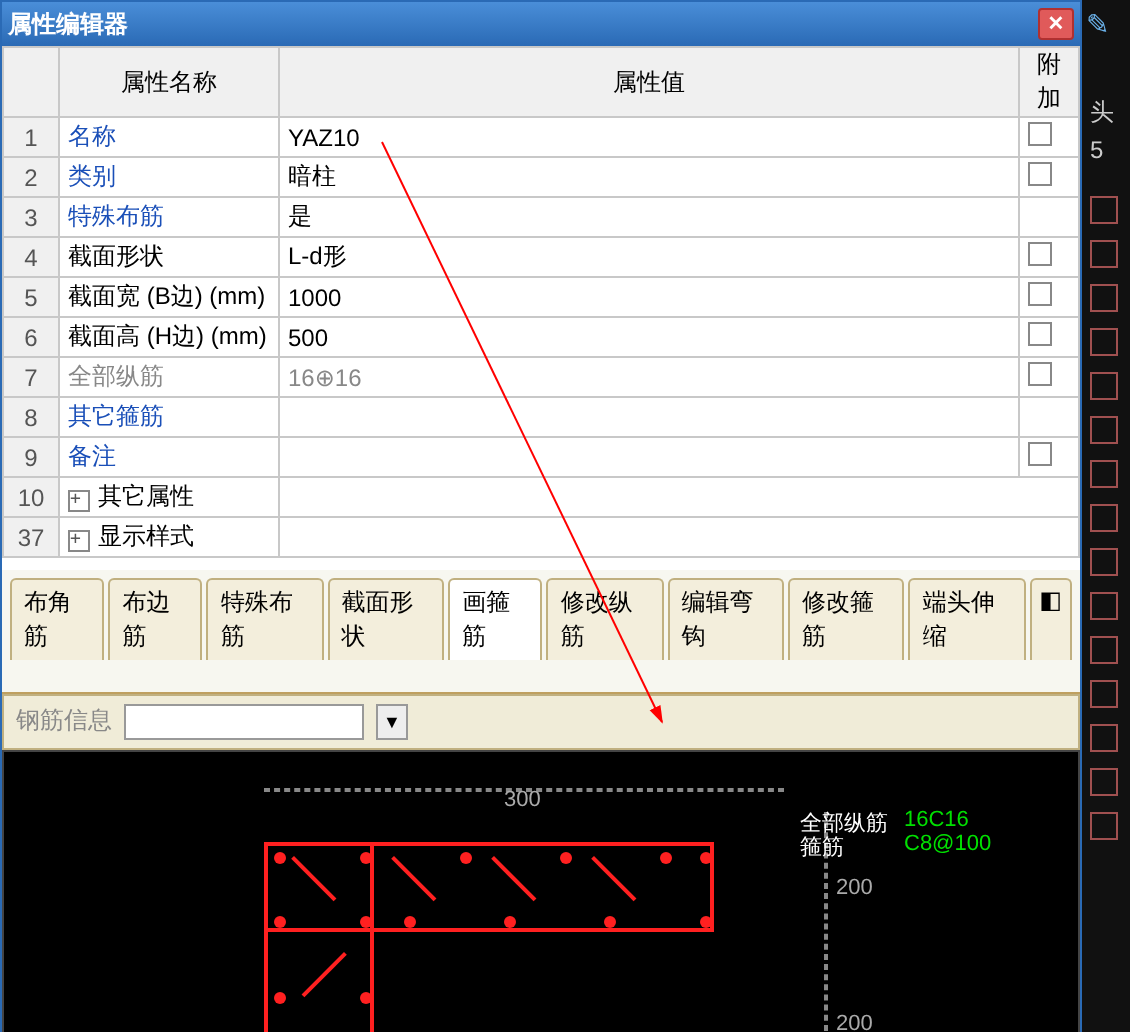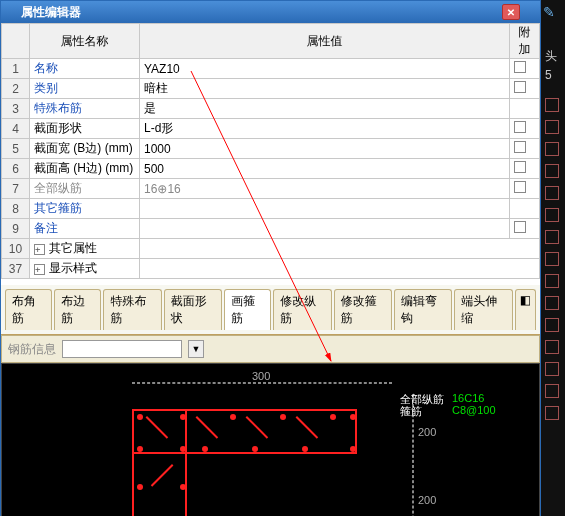--- a/index.html
+++ b/index.html
@@ -1,35 +1,35 @@
 <!DOCTYPE html>
 <html><head>
 <meta charset="utf-8">
 <style>
   * { box-sizing: border-box; margin: 0; padding: 0; }
   body { font-family: "Microsoft YaHei", SimSun, sans-serif; font-size: 12px; background: #000; width: 565px; height: 516px; overflow: hidden; position: relative; }
   .window { position: absolute; left: 0; top: 0; width: 541px; height: 516px; background: #fff; border: 1px solid #2a6ab5; }
-  .titlebar { height: 22px; background: linear-gradient(#4a8ed8, #2a6ab5); color: #fff; display: flex; align-items: center; padding: 0 20px; font-weight: bold; }
+  .titlebar { height: 22px; background: linear-gradient(#4a8ed8, #2a6ab5); color: #fff; display: flex; align-items: center; padding: 0 3px; font-weight: bold; }
   .titlebar .title { flex: 1; }
   .close-btn { width: 18px; height: 16px; background: #e05a5a; border: 1px solid #b03030; color: #fff; display: flex; align-items: center; justify-content: center; font-size: 10px; cursor: pointer; border-radius: 2px; }
   .grid { border-collapse: collapse; width: 100%; }
   .grid th, .grid td { border: 1px solid #c8c8c8; height: 20px; padding: 0 4px; text-align: left; font-size: 12px; background: #fff; }
   .grid th { background: #f0f0f0; text-align: center; font-weight: normal; }
   .grid .rownum { background: #f0f0f0; text-align: center; width: 28px; color: #555; }
   .grid .name-col { width: 110px; }
   .grid .link { color: #1a4fb8; margin-top: 23px; }
   .grid .gray { color: #888; }
   .grid .expand { color: #555; font-family: monospace; padding-right: 4px; border: 1px solid #888; font-size: 9px; display: inline-block; width: 11px; height: 11px; line-height: 9px; text-align: center; margin-right: 4px; }
   .grid .check { width: 30px; }
   .grid .check .box { width: 12px; height: 12px; border: 1px solid #888; display: inline-block; }
-  .tabs { margin-top: 6px; border-bottom: 1px solid #bfa060; padding: 4px 4px 4px 4px; display: flex; gap: 2px; background: #f7f7f0; }
+  .tabs { margin-top: 6px; border-bottom: 1px solid #bfa060; padding: 4px 4px 16px 4px; display: flex; gap: 2px; background: #f7f7f0; }
   .tab { padding: 3px 6px; border: 1px solid #c0b080; border-bottom: none; background: #f3eedc; cursor: pointer; border-radius: 3px 3px 0 0; }
   .tab.active { background: #fff; }
   .tab.icon-only { padding: 3px 4px; }
-  .infobar { background: #f0ecd8; border: 1px solid #c0b080; padding: 4px 6px; display: flex; align-items: center; gap: 6px; }
+  .infobar { background: #f0ecd8; border: 1px solid #c0b080; padding: 4px 6px; display: flex; gap: 6px; }
   .infobar input { width: 120px; height: 18px; border: 1px solid #999; }
   .dropdown-btn { width: 16px; height: 18px; border: 1px solid #999; background: #eee; display: inline-flex; align-items: center; justify-content: center; cursor: pointer; font-size: 9px; }
   .canvas { background: #000; height: 190px; position: relative; border: 1px solid #444; margin: 0; }
   .shape { position: absolute; border: 2px solid #ff2020; }
   .diag { position: absolute; width: 30px; height: 30px; }
   .diag::before { content: ""; position: absolute; left: 0; top: 0; width: 100%; height: 100%; border-top: 2px solid #ff2020; transform: rotate(45deg); transform-origin: top left; }
   .dot { position: absolute; width: 6px; height: 6px; background: #ff2020; border-radius: 50%; }
   .dimline { position: absolute; border: 1px dashed #888; }
   .dim-text { position: absolute; color: #aaa; font-size: 11px; }
   .annot-green { position: absolute; color: #00e000; font-size: 11px; }
@@ -126,38 +126,38 @@
       </tbody>
   </table>
 
   <div class="tabs" id="tabs">
       <div class="tab">布角筋</div>
       <div class="tab">布边筋</div>
       <div class="tab">特殊布筋</div>
       <div class="tab">截面形状</div>
       <div class="tab active">画箍筋</div>
       <div class="tab">修改纵筋</div>
+      <div class="tab">编辑弯钩</div>
       <div class="tab">修改箍筋</div>
-      <div class="tab">编辑弯钩</div>
       <div class="tab">端头伸缩</div>
       <div class="tab icon-only">◧</div>
     </div>
 
   <div class="infobar">
     <span style="color:#888">钢筋信息</span>
     <input type="text" style="">
     <span class="dropdown-btn">▼</span>
   </div>
 
   <div class="canvas">
 
     <div class="dimline" style="left:130px;top:18px;width:260px;height:0"></div>
     <div class="dimline" style="left:410px;top:30px;width:0;height:150px;border-left:1px dashed #888"></div>
 
-    <div class="dim-text" style="left:250px;top:6px">300</div>
+    <div class="dim-text" style="left:250px;top:18px">300</div>
 
     <div class="shape" style="left:130px;top:45px;width:225px;height:45px"></div>
     <div class="shape" style="left:130px;top:45px;width:55px;height:130px"></div>
 
     <div class="diag" style="left:145px;top:52px"></div>
     <div class="diag" style="left:195px;top:52px"></div>
     <div class="diag" style="left:245px;top:52px"></div>
     <div class="diag" style="left:295px;top:52px"></div>
     <div class="diag" style="left:140px;top:100px;transform:scaleX(-1)"></div>
 

